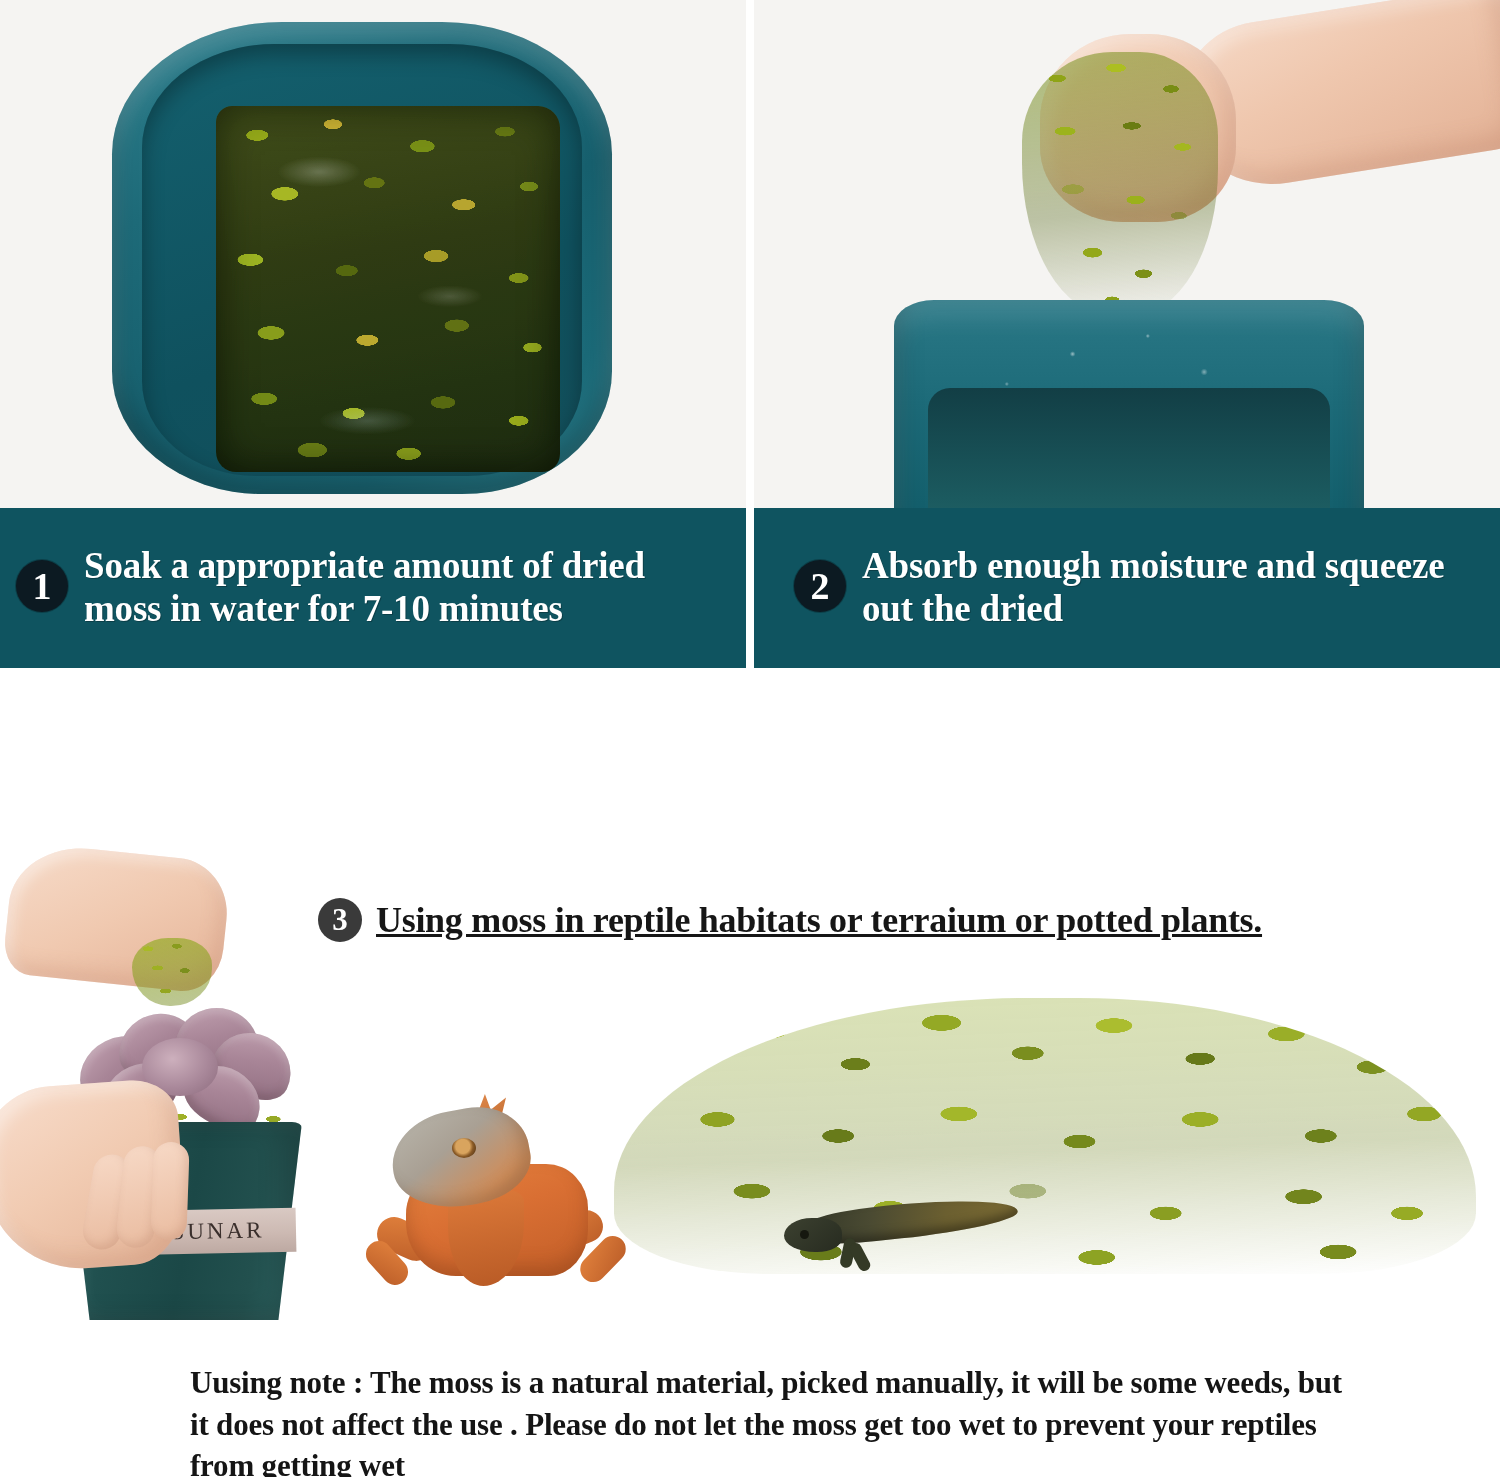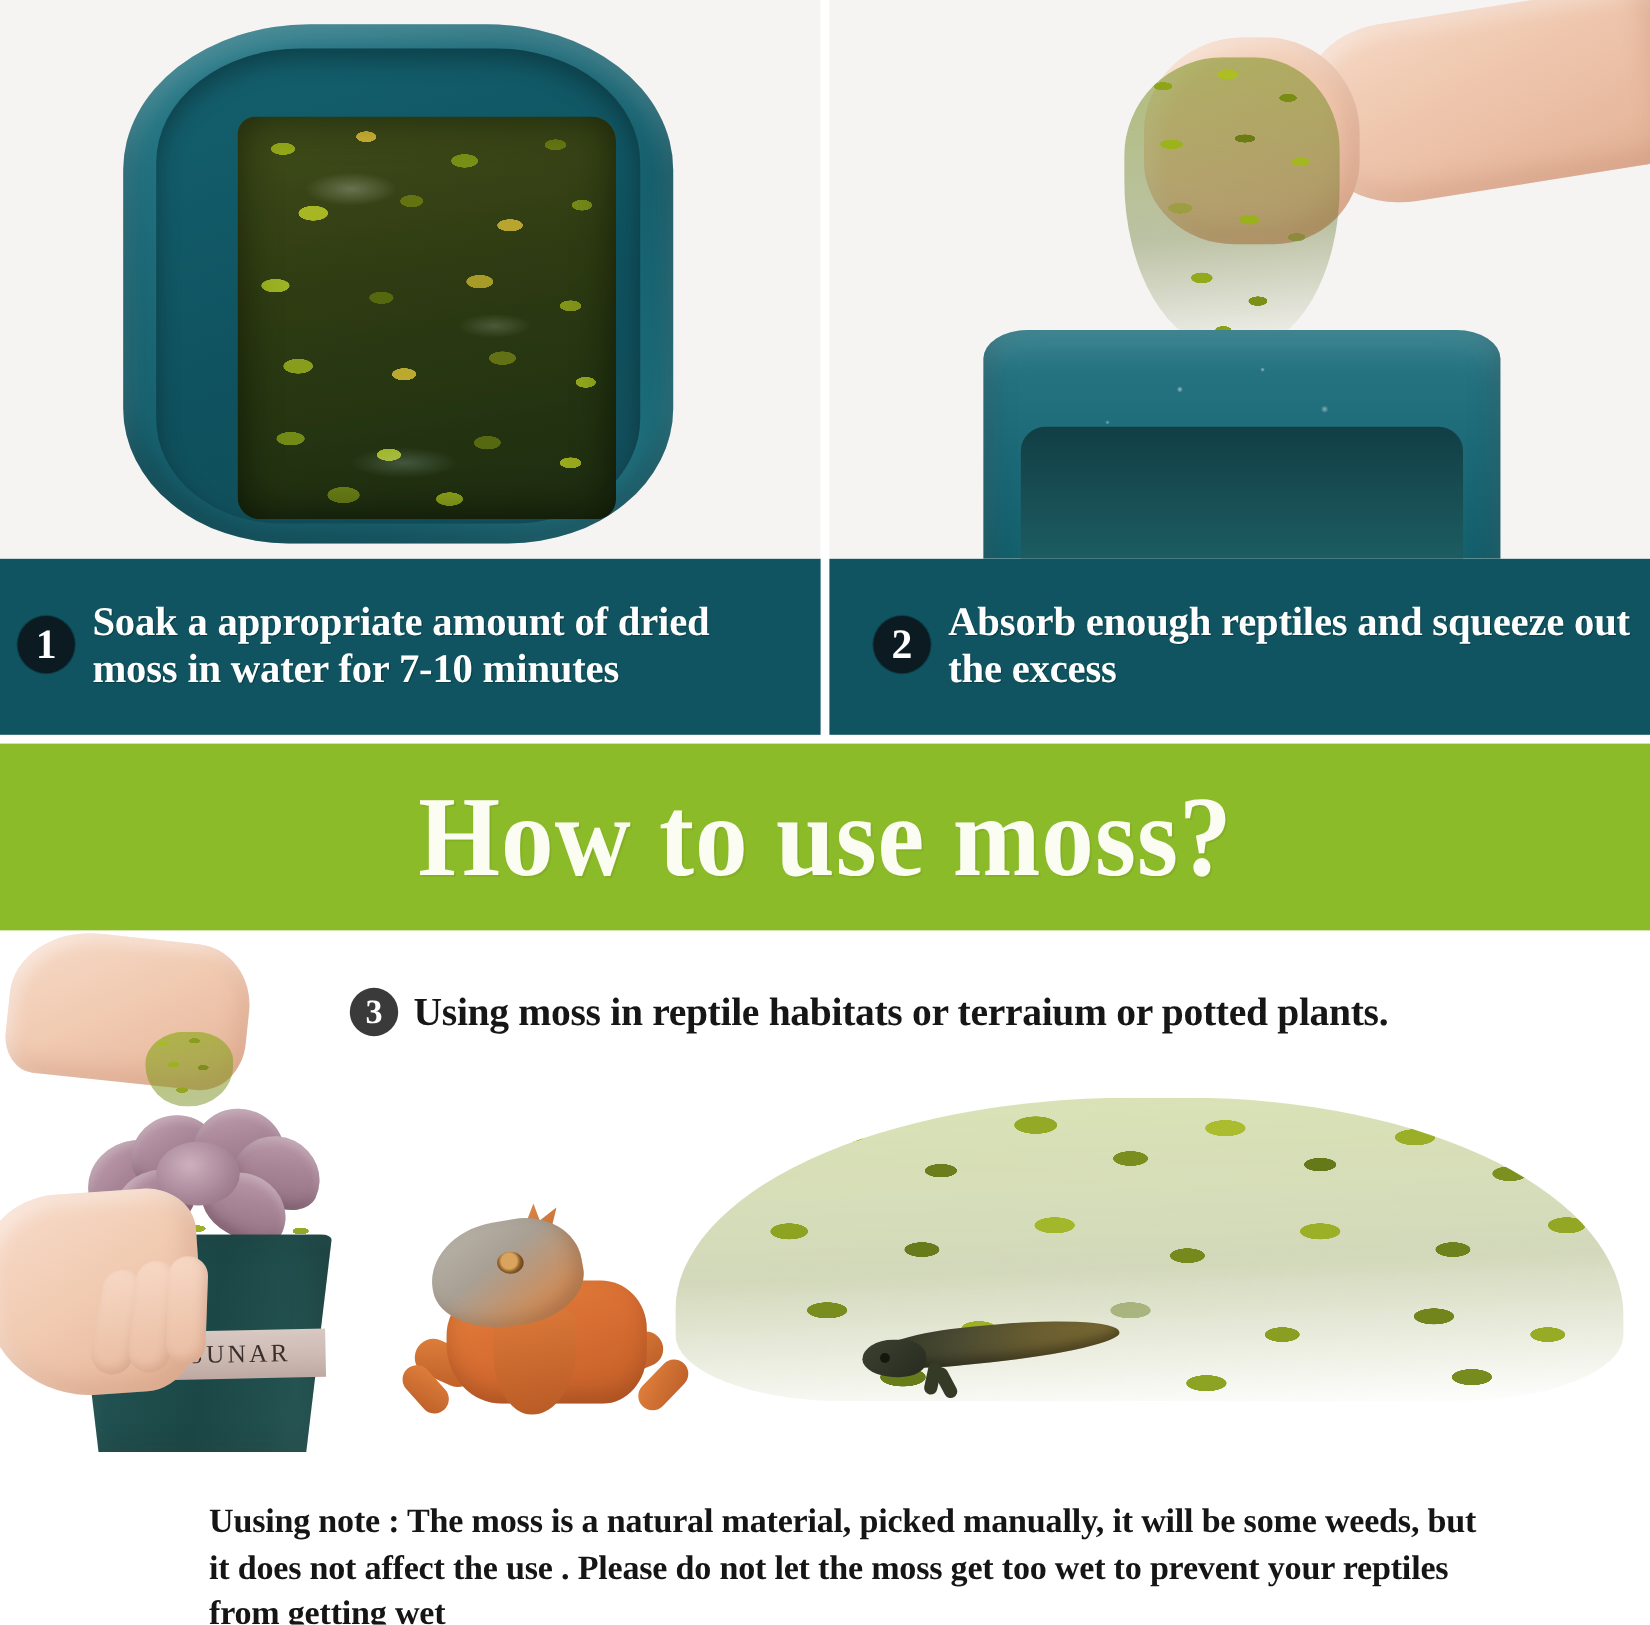--- a/index.html
+++ b/index.html
@@ -281,20 +281,21 @@
     font-size: 31px;
     margin-right: 14px;
   }
   .step3-text {
     color: #161616;
     font-family: "Liberation Serif", serif;
     font-weight: bold;
     font-size: 36px;
     white-space: nowrap;
     letter-spacing: -0.3px;
+    text-decoration: underline;
   }
 
   
   .pot-scene { position: absolute; left: 0; top: 0; width: 330px; height: 470px; }
   .hand-top {
     position: absolute; left: 8px; top: 6px;
     width: 218px; height: 132px;
     border-radius: 76px 52px 40px 28px / 62px 56px 46px 34px;
     background: linear-gradient(150deg, #f7dcca 0%, #f0c9b0 50%, #e4b296 100%);
     box-shadow: inset -8px -10px 18px rgba(180,120,95,.22), inset 6px 6px 14px rgba(255,255,255,.45);
@@ -541,28 +542,25 @@
 
     <div class="step-band one">
       <div class="badge">1</div>
       <div class="step-text">Soak a appropriate amount of dried moss in water for 7-10 minutes</div>
     </div>
 
     <div class="step-divider"></div>
 
     <div class="step-band two">
       <div class="badge">2</div>
-      <div class="step-text">Absorb enough reptiles and squeeze out the excess</div>
+      <div class="step-text">Absorb enough moisture and squeeze out the dried</div>
     </div>
 
   </div>
 
-  <div class="headline-banner">
-    <div class="headline-text">How to use moss?</div>
-  </div>
 
   <div class="lower">
 
     <div class="step3-line">
       <div class="badge-dark">3</div>
       <div class="step3-text">Using moss in reptile habitats or terraium or potted plants.</div>
     </div>
 
     <div class="pot-scene">
       <div class="hand-top"></div>

